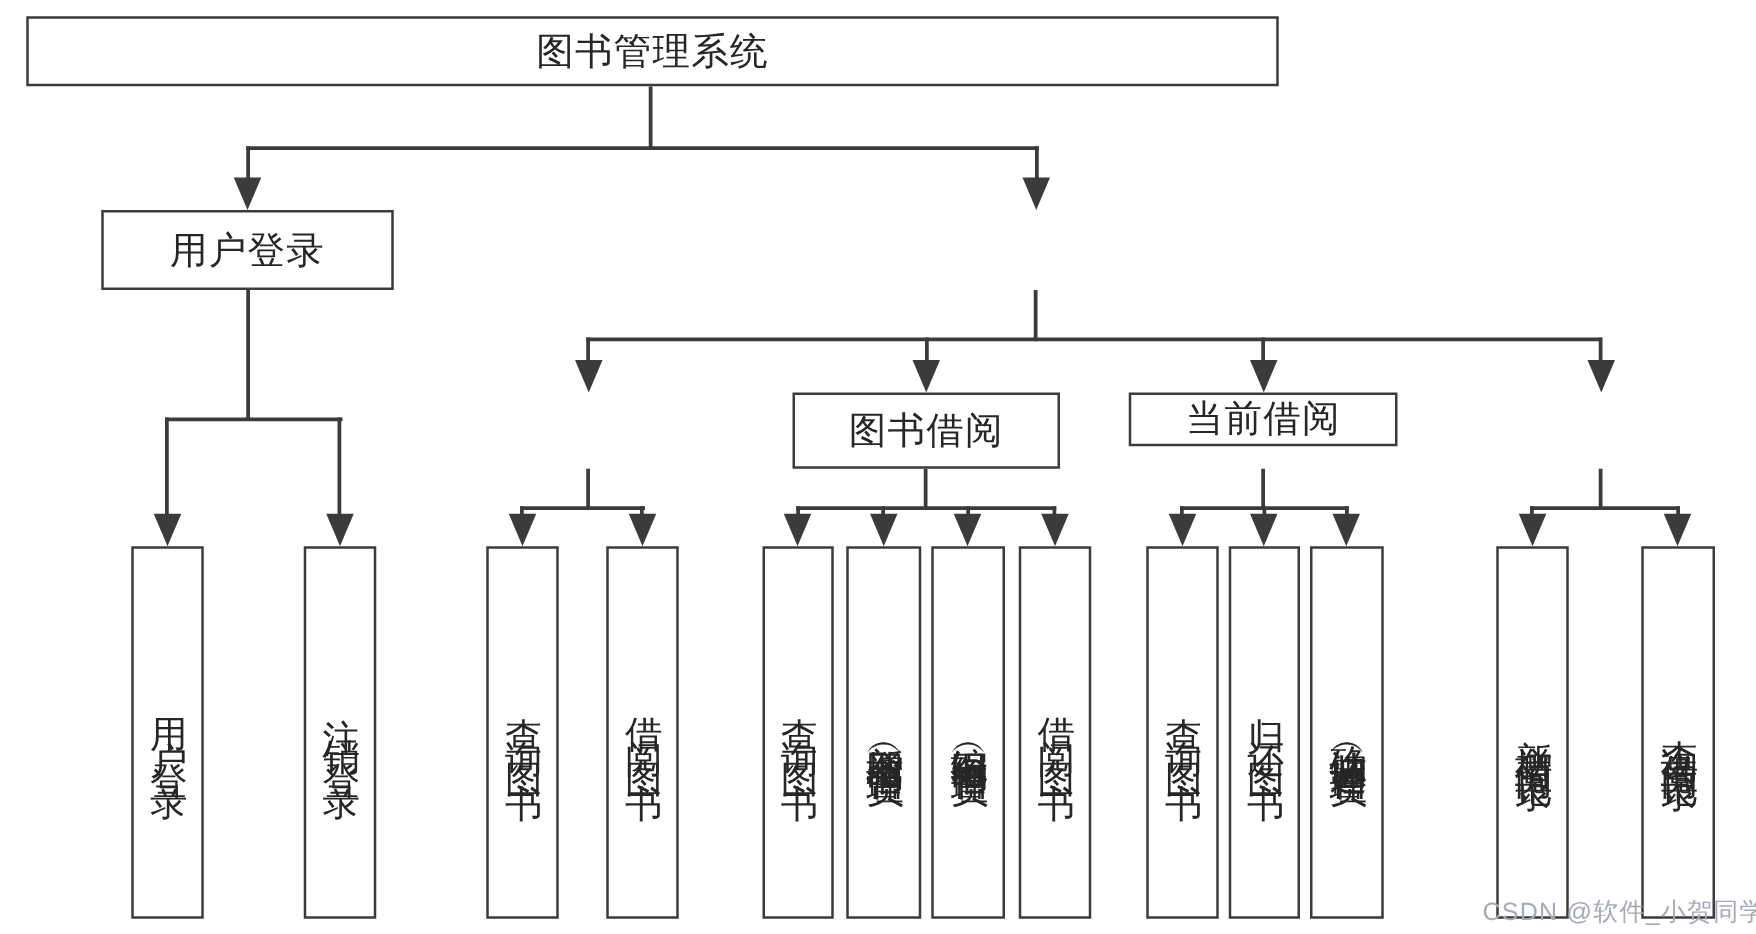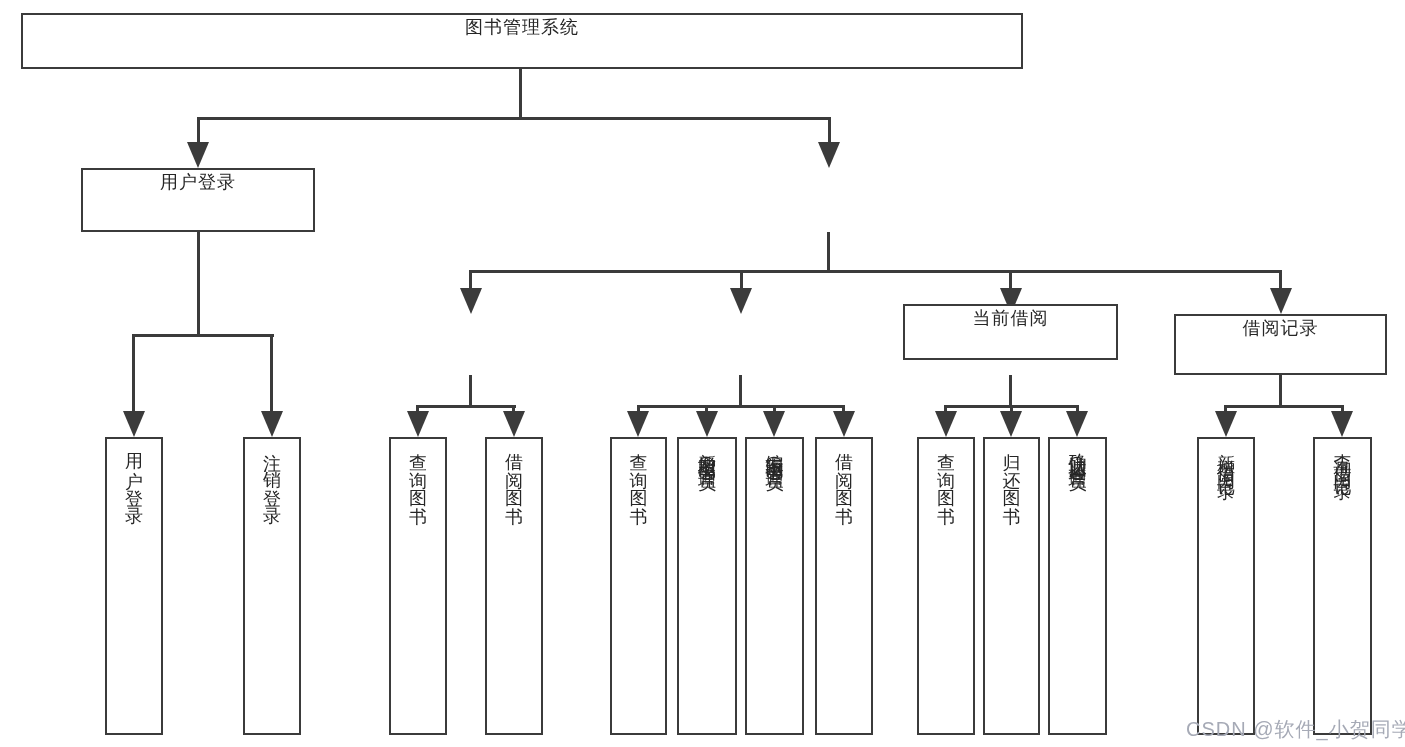--- a/index.html
+++ b/index.html
@@ -9,22 +9,22 @@
     --watermark:#a6aab6;
   }
   html,body{margin:0;padding:0;background:var(--background);}
   .canvas{
     position:relative;width:1405px;height:747px;background:var(--background);
     font-family:"Liberation Sans","DejaVu Sans",sans-serif;overflow:hidden;
   }
   .box{
     position:absolute;box-sizing:border-box;background:#fff;
     border:2px solid var(--line);
-    display:flex;justify-content:center;
-    color:var(--text);font-size:18px;letter-spacing:1px;
+    display:flex;align-items:center;justify-content:center;
+    color:var(--text);font-size:30px;letter-spacing:1px;
     z-index:2;
   }
   .vtext{
     writing-mode:vertical-rl;
     line-height:1;
     letter-spacing:14px;
   }
   .pitch-4{letter-spacing:18px;}
   .pitch-6{letter-spacing:6px;}
   .pitch-9{letter-spacing:3px;}
@@ -72,25 +72,25 @@
   <div class="hline" style="left:469px;top:270px;width:812px"></div>
   <div class="vline" style="left:469px;top:270px;height:20px"></div>
   <div class="vline" style="left:740px;top:270px;height:20px"></div>
   <div class="vline" style="left:1009px;top:270px;height:20px"></div>
   <div class="vline" style="left:1279px;top:270px;height:20px"></div>
   <div class="arrow" style="left:460px;top:288px"></div>
   <div class="arrow" style="left:730px;top:288px"></div>
   <div class="arrow" style="left:1000px;top:288px"></div>
   <div class="arrow" style="left:1270px;top:288px"></div>
 
-  <div class="box" style="left:903px;top:304px;width:215px;height:56px">
+  <div class="box" style="left:634px;top:314px;width:214px;height:61px">
+    <span>图书借阅</span>
+  </div>
+  <div class="box" style="left:903px;top:314px;width:215px;height:43px">
     <span>当前借阅</span>
-  </div>
-  <div class="box" style="left:1174px;top:314px;width:213px;height:61px">
-    <span>借阅记录</span>
   </div>
 
   <div class="vline" style="left:469px;top:375px;height:32px"></div>
   <div class="hline" style="left:416px;top:405px;width:100px"></div>
   <div class="vline" style="left:416px;top:405px;height:8px"></div>
   <div class="vline" style="left:512px;top:405px;height:8px"></div>
   <div class="arrow" style="left:407px;top:411px"></div>
   <div class="arrow" style="left:503px;top:411px"></div>
 
   <div class="vline" style="left:739px;top:375px;height:32px"></div>

